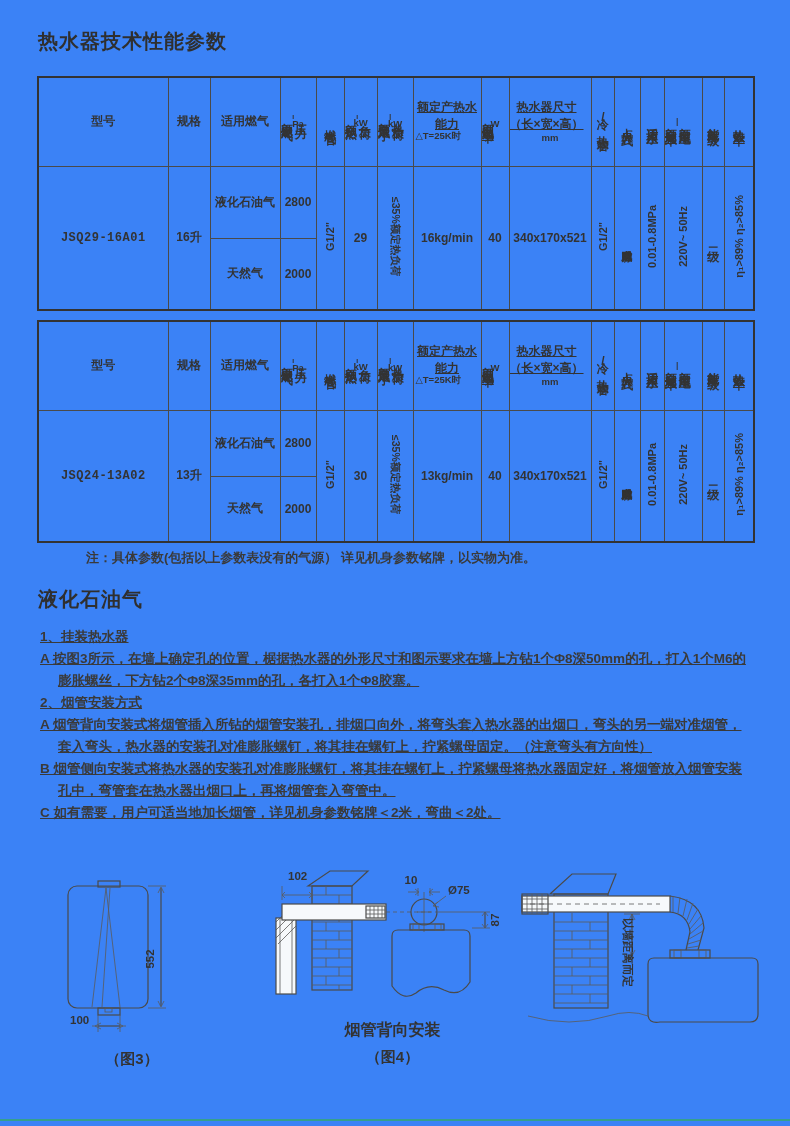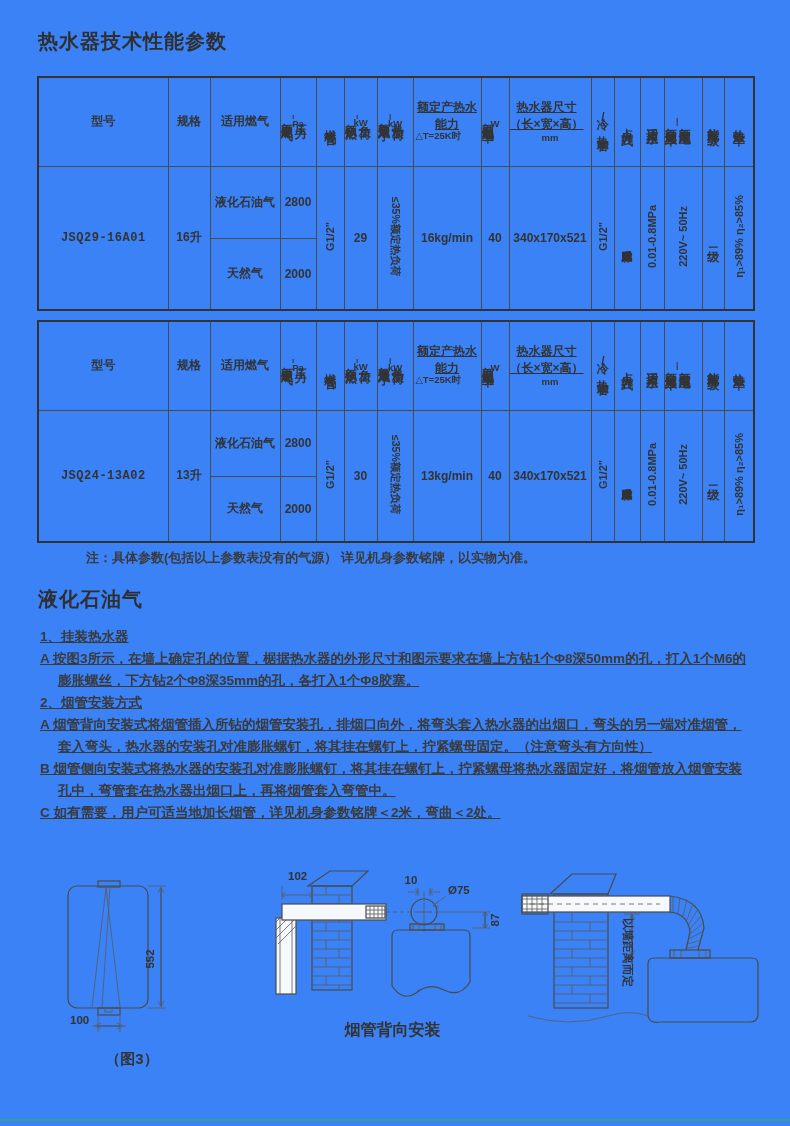--- a/index.html
+++ b/index.html
@@ -371,15 +371,16 @@
 
     <path class="thin" d="M8 150 Q50 162 88 150 Q110 143 128 150"></path>
 
     <path class="line" d="M112 48 V90"></path>
     <path class="thin" d="M109 54 L112 48 L115 54 M109 84 L112 90 L115 84 M104 48 H120"></path>
     <text class="dimtxt" transform="rotate(90 104 52)" x="104" y="52" text-anchor="start">以墙距离而定</text>
   </svg>
 
   <div id="fig3-cap" class="fig-label">（图3）</div>
   <div id="fig4-title" class="fig-label">烟管背向安装</div>
+  <div id="fig4-cap" class="fig-label">（图4）</div>
 
   <div class="accent-line"></div>
 </div>
 
 </body></html>

